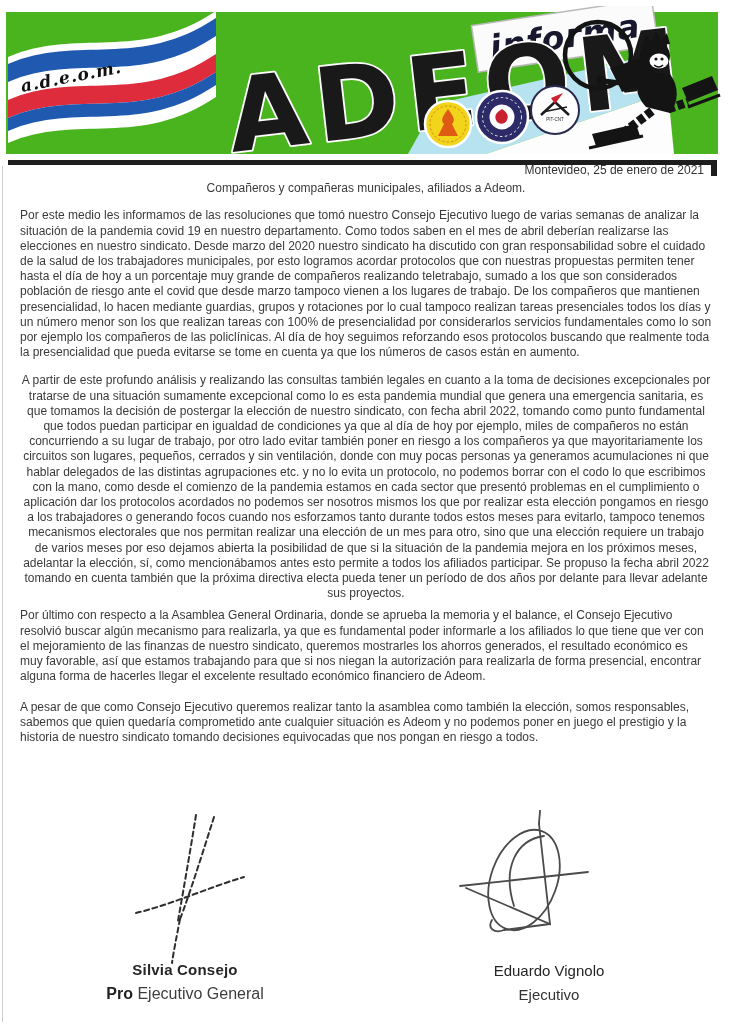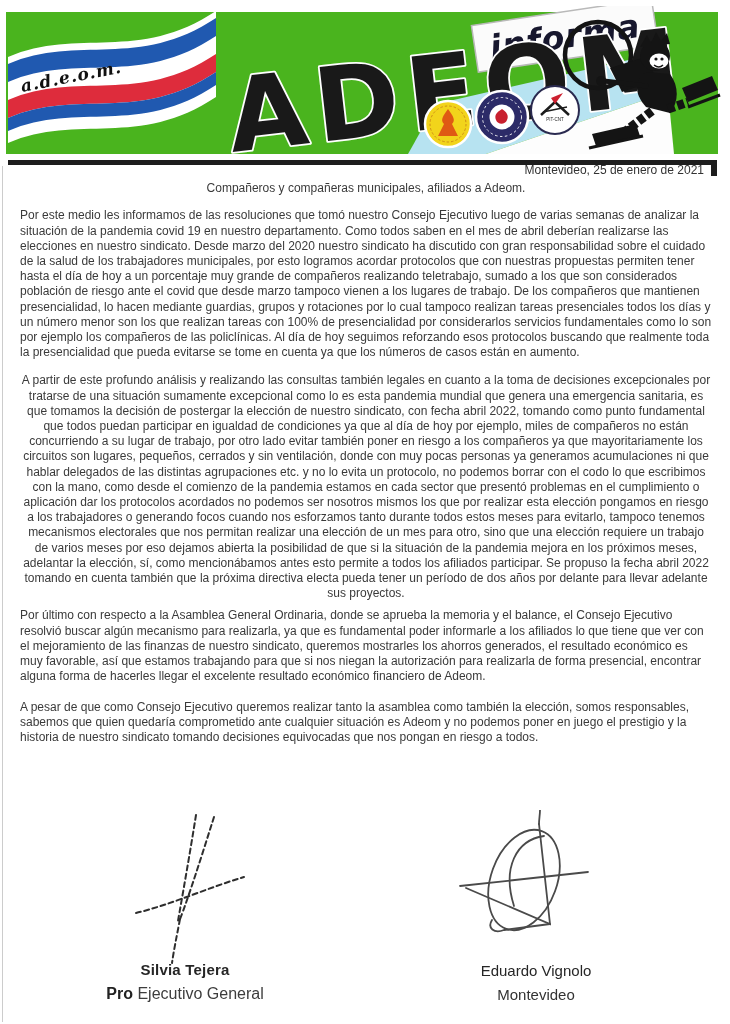--- a/index.html
+++ b/index.html
@@ -38,21 +38,21 @@
   .letter p{margin:4px;}
   .p1{margin-bottom:13px !important;}
   .p2{margin-bottom:7px !important;text-align:center;}
   .p3{margin-bottom:15px !important;}
   .p4{margin-bottom:0 !important;}
   
   .sig-scribble-left{position:absolute;left:130px;top:813px;width:120px;height:152px;}
   .sig-scribble-right{position:absolute;left:452px;top:810px;width:140px;height:155px;}
   .sig-caption{position:absolute;width:260px;text-align:center;color:#262626;}
   .sig-caption-left{left:55px;top:961px;}
-  .sig-caption-right{left:406px;top:962px;}
+  .sig-caption-right{left:419px;top:962px;}
   .sig-name{font-size:15px;margin-bottom:7px;}
   .sig-name-strong{font-weight:bold;letter-spacing:.2px;}
   .sig-title{font-size:16px;color:#3d3d3d;}
   .sig-title-prefix{font-weight:bold;color:#222;}
   .sig-title-right{font-size:15px;color:#333;}
 </style>
 </head>
 <body>
 
 <div class="page">
@@ -146,21 +146,21 @@
       <ellipse cx="72" cy="70" rx="33" ry="52" transform="rotate(20 72 70)"></ellipse>
       <path d="M92,26 C64,30 50,58 62,96"></path>
       <path d="M8,76 L136,62"></path>
       <path d="M88,0 C88,5 87,9 87,14"></path>
       <path d="M14,78 L98,114 L87,14"></path>
       <path d="M98,114 L52,120 C42,124 35,118 40,110"></path>
     </g>
   </svg>
 
   <div class="sig-caption sig-caption-left">
-    <div class="sig-name sig-name-strong">Silvia Tejera</div>
+    <div class="sig-name sig-name-strong">Silvia Consejo</div>
     <div class="sig-title"><span class="sig-title-prefix">Pro</span><span> Ejecutivo General</span></div>
   </div>
   <div class="sig-caption sig-caption-right">
     <div class="sig-name">Eduardo Vignolo</div>
-    <div class="sig-title sig-title-right">Montevideo</div>
+    <div class="sig-title sig-title-right">Ejecutivo</div>
   </div>
 
 </div>
 
 </body></html>

